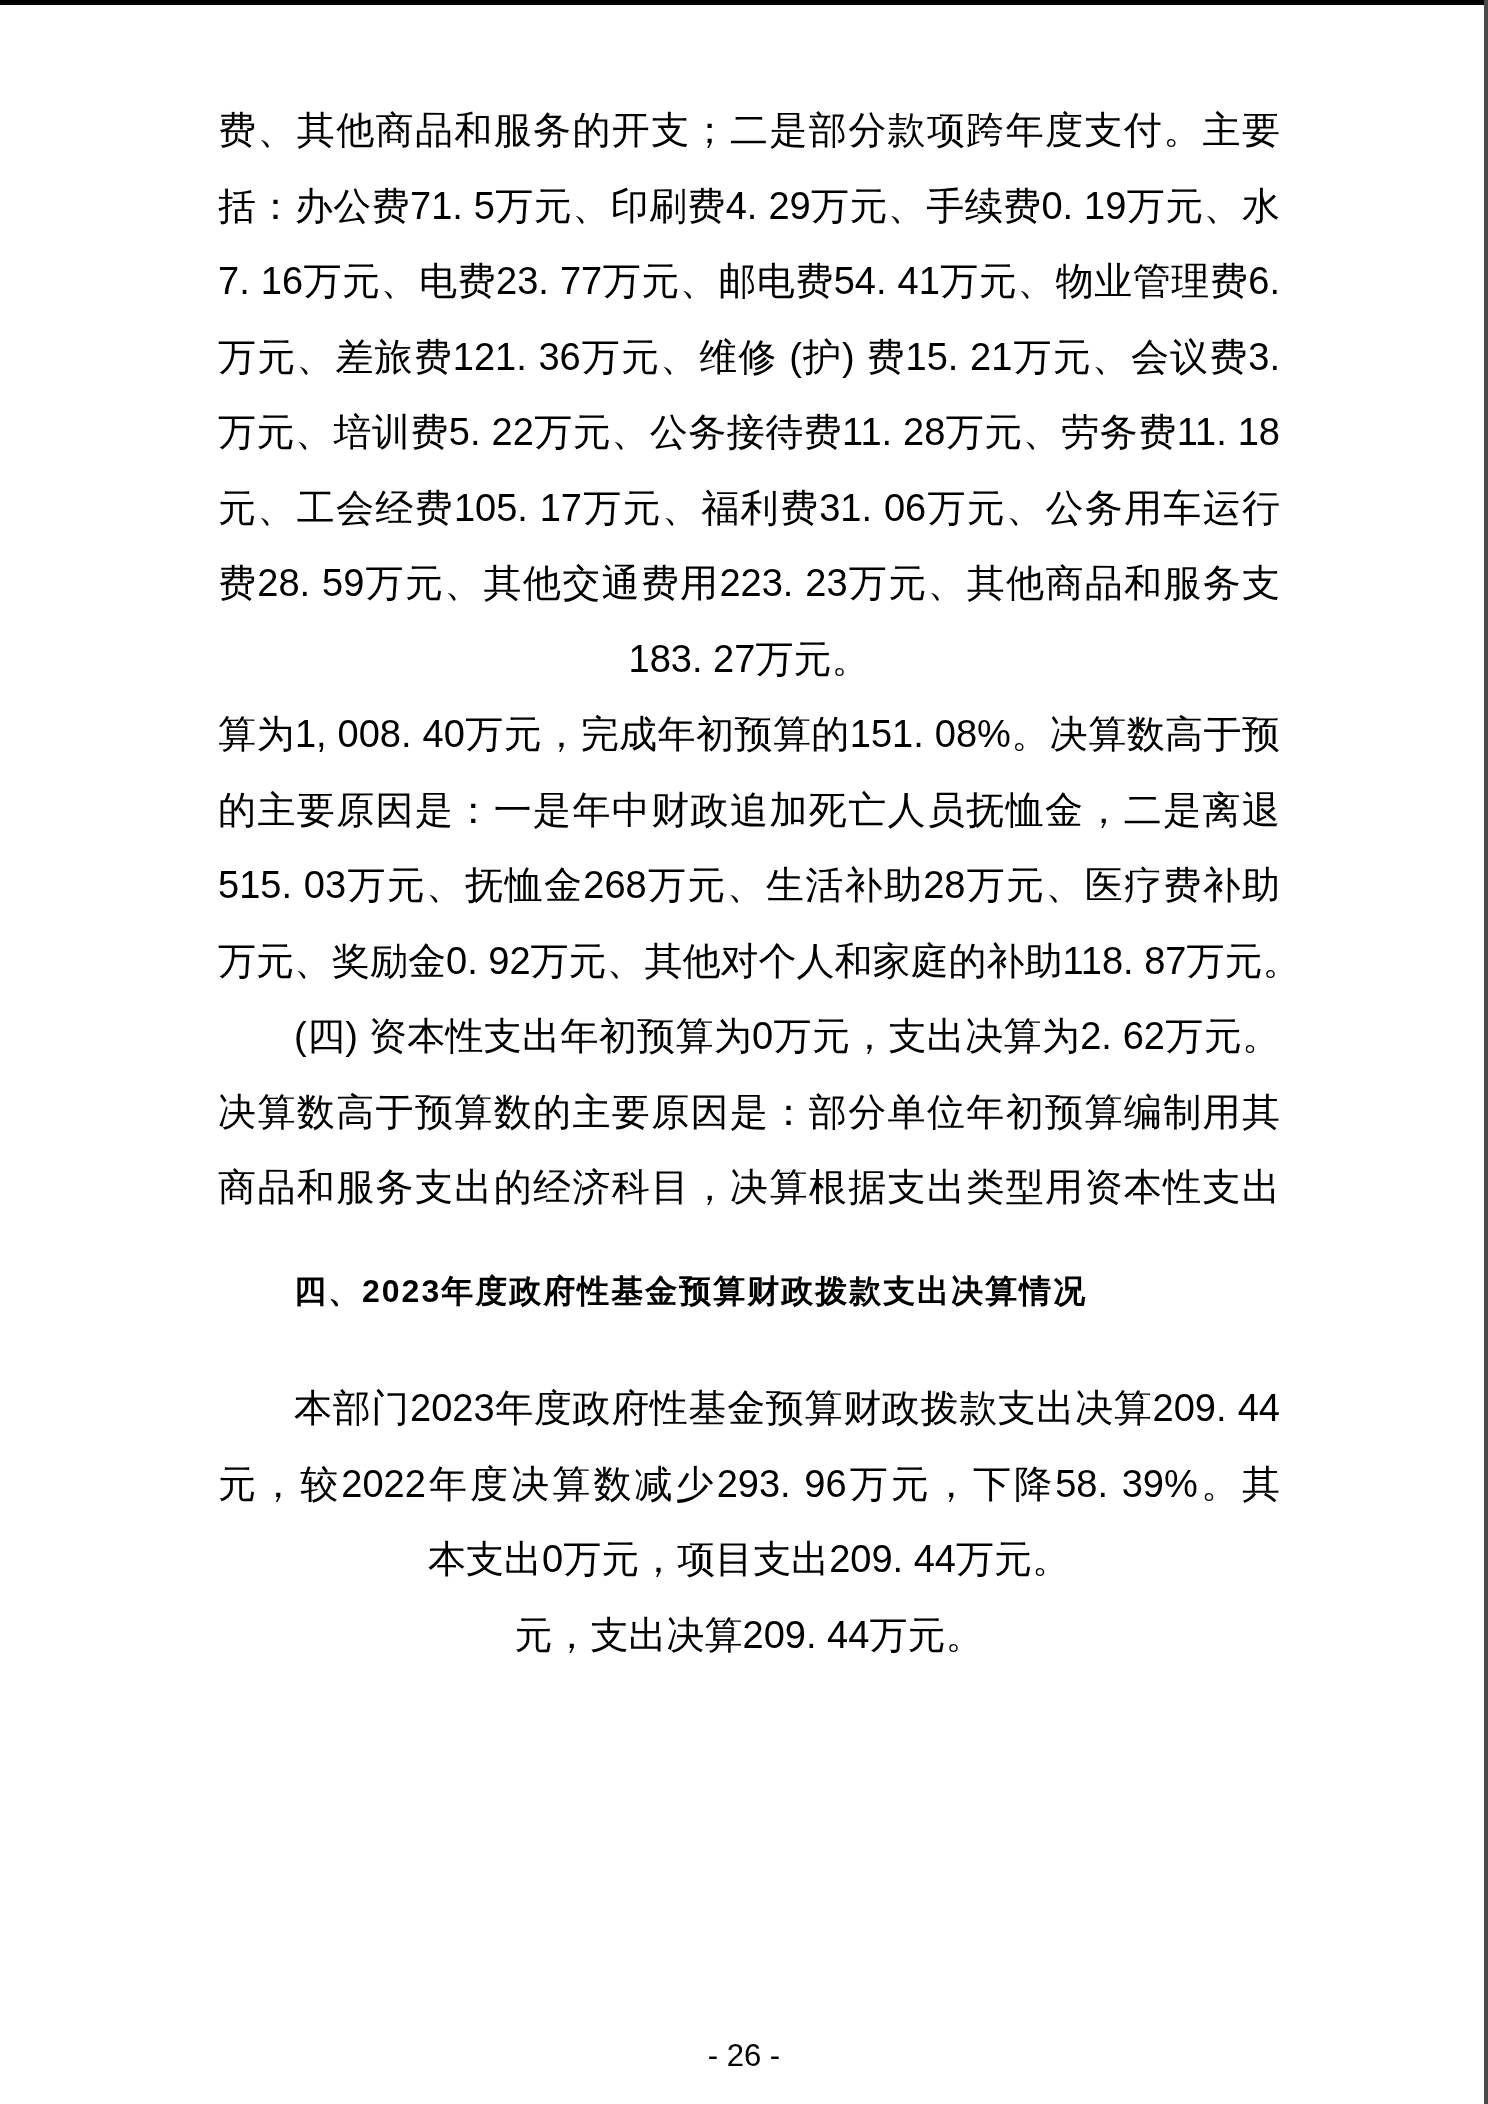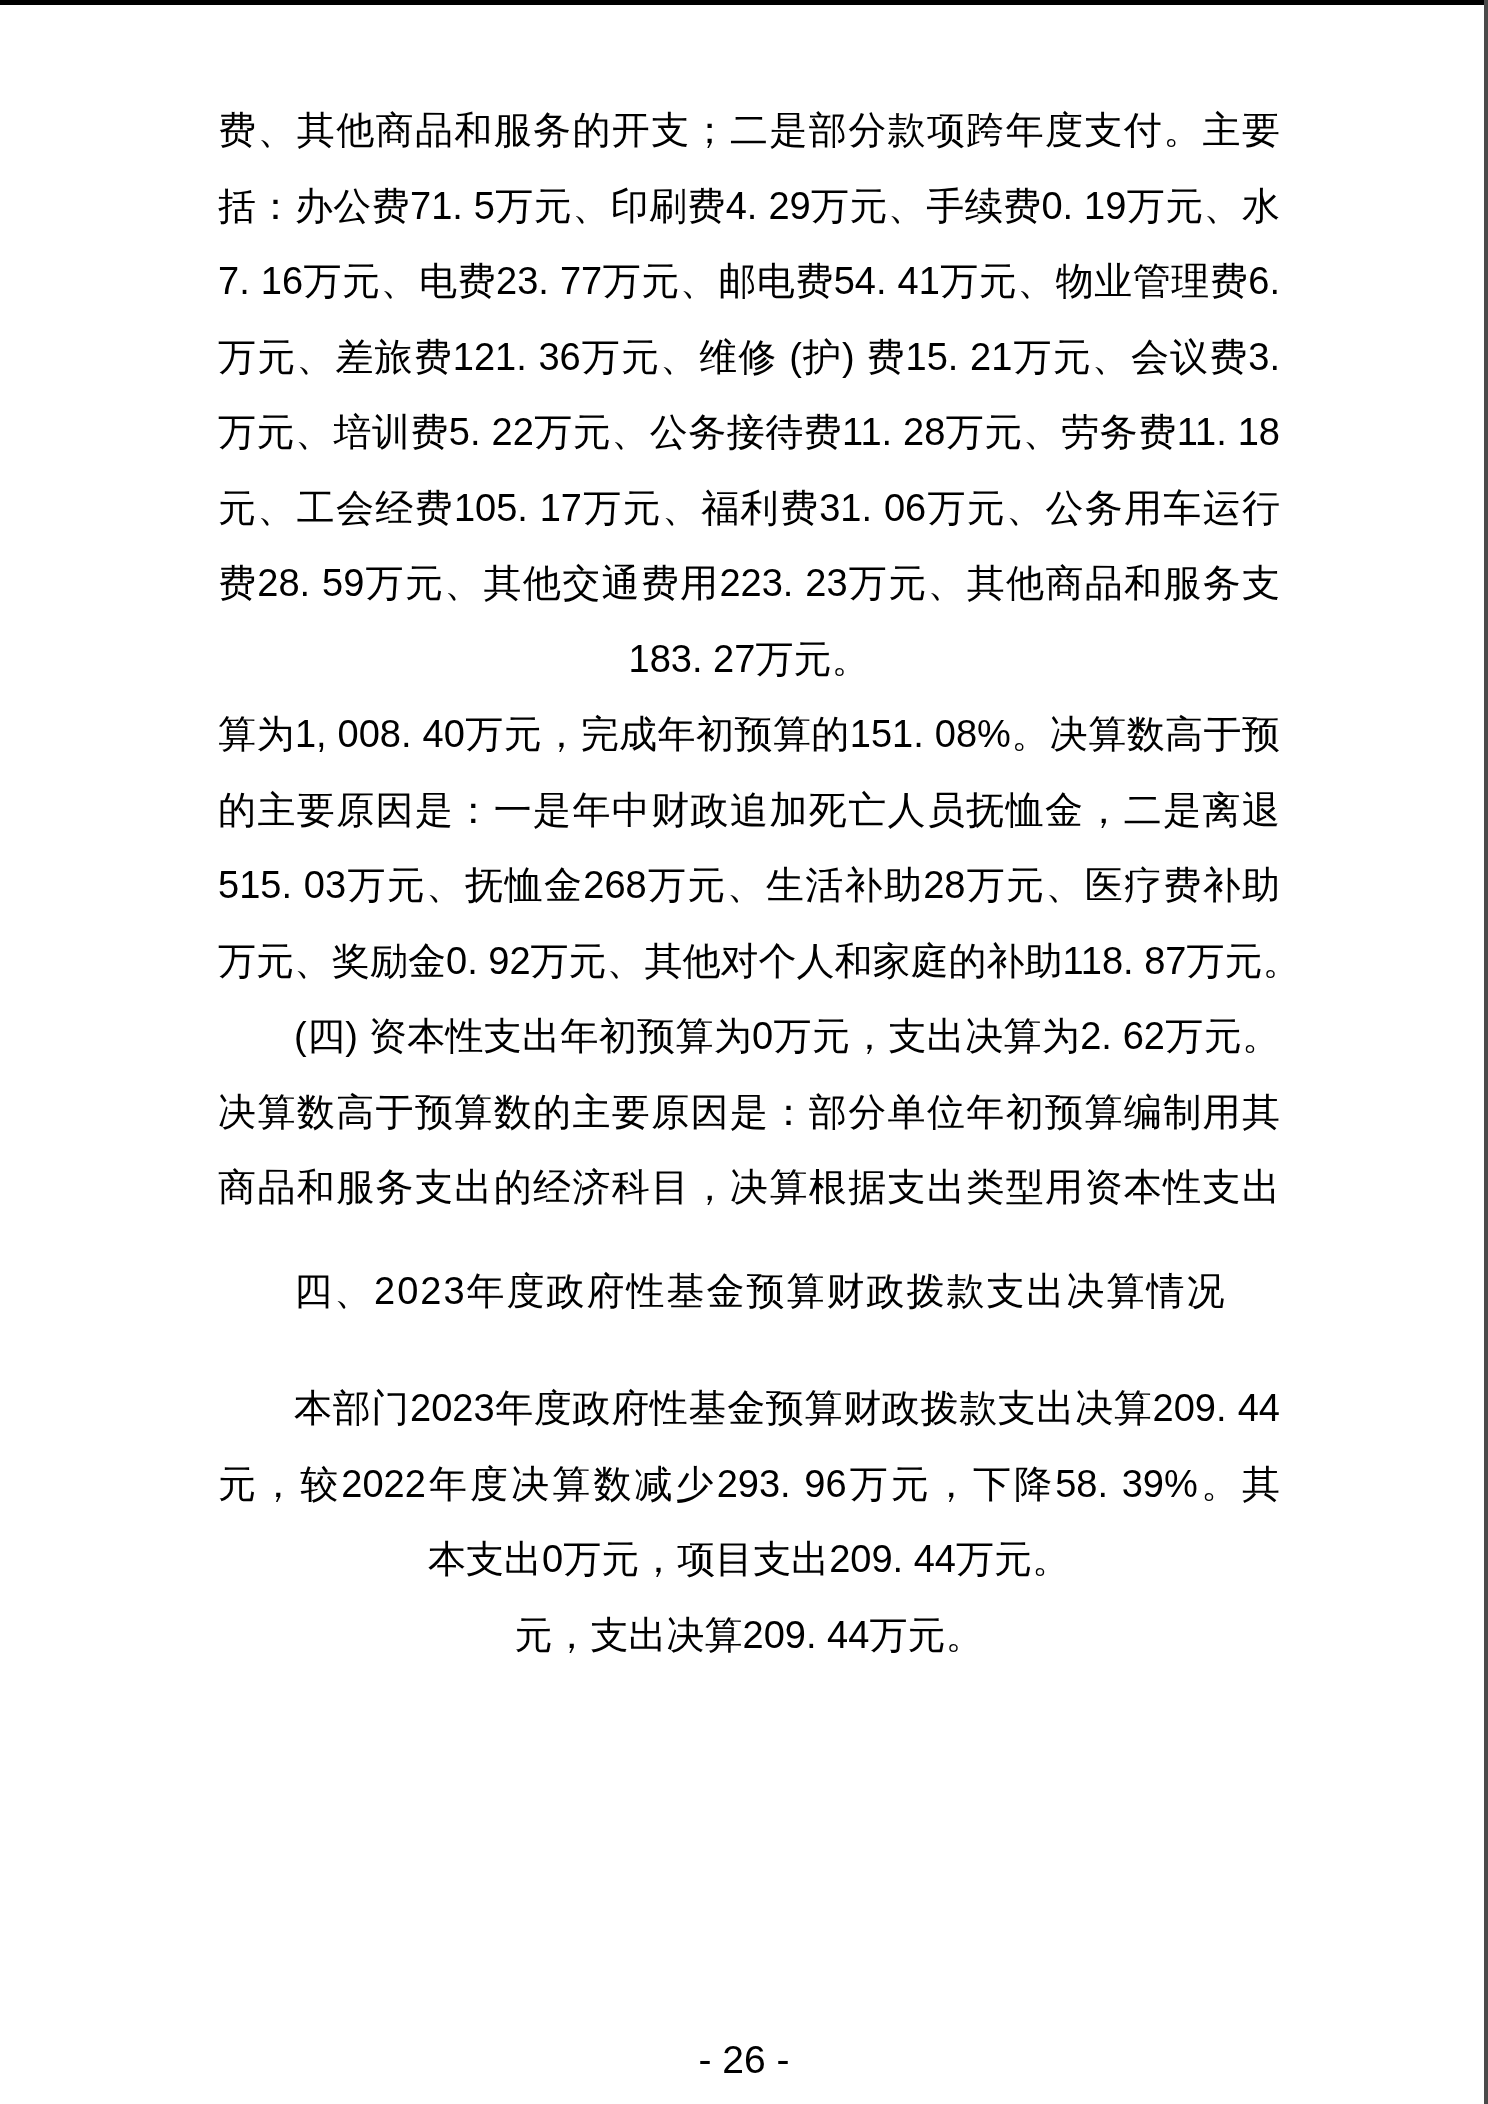--- a/index.html
+++ b/index.html
@@ -51,34 +51,34 @@
     text-align-last: justify;
     overflow: hidden;
   }
   .line.end {
     text-align: center;
   }
   .line.indent {
     text-indent: 76px;
   }
   .line.heading {
-    font-size: 38px;
-    font-weight: normal;
+    font-size: 32px;
+    font-weight: bold;
     letter-spacing: 2px;
     text-indent: 76px;
     margin: 28px 0 42px 0;
     white-space: nowrap;
   }
   .footer {
     position: absolute;
     top: 2038px;
     left: 0;
     width: 100%;
     text-align: center;
-    font-size: 39px;
+    font-size: 31px;
     color: #000000;
   }
 </style>
 </head>
 <body>
 
 <div class="page">
   <div class="top-bar"></div>
   <div class="right-bar"></div>
   <div class="content">

